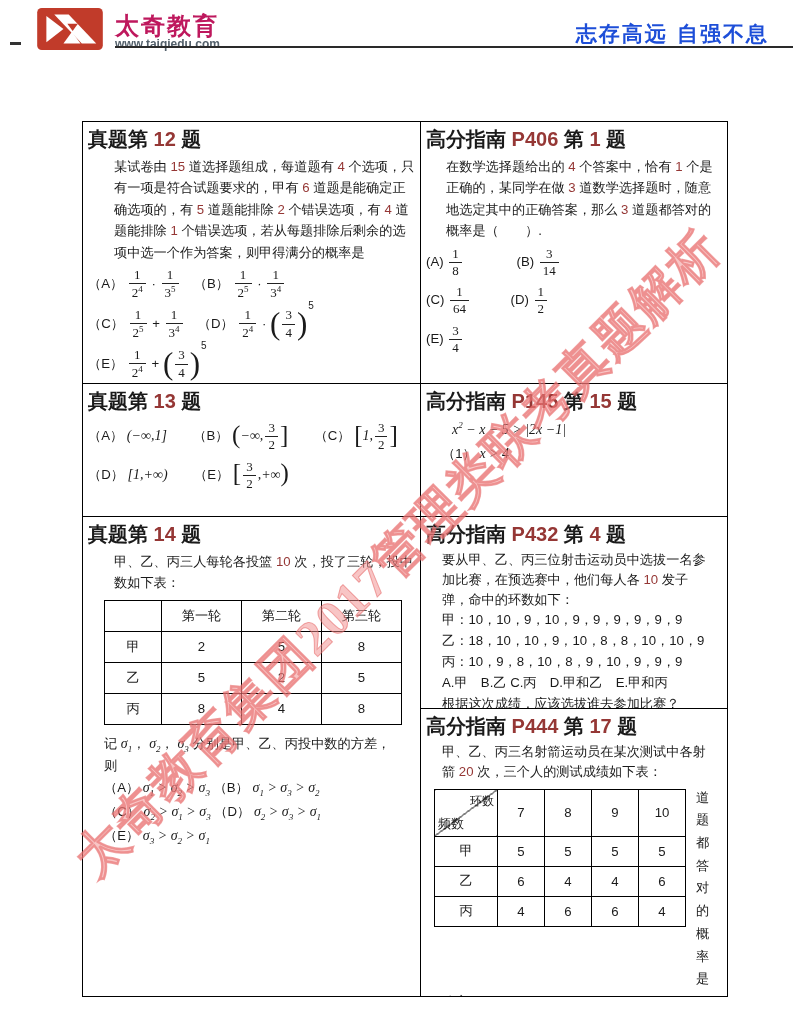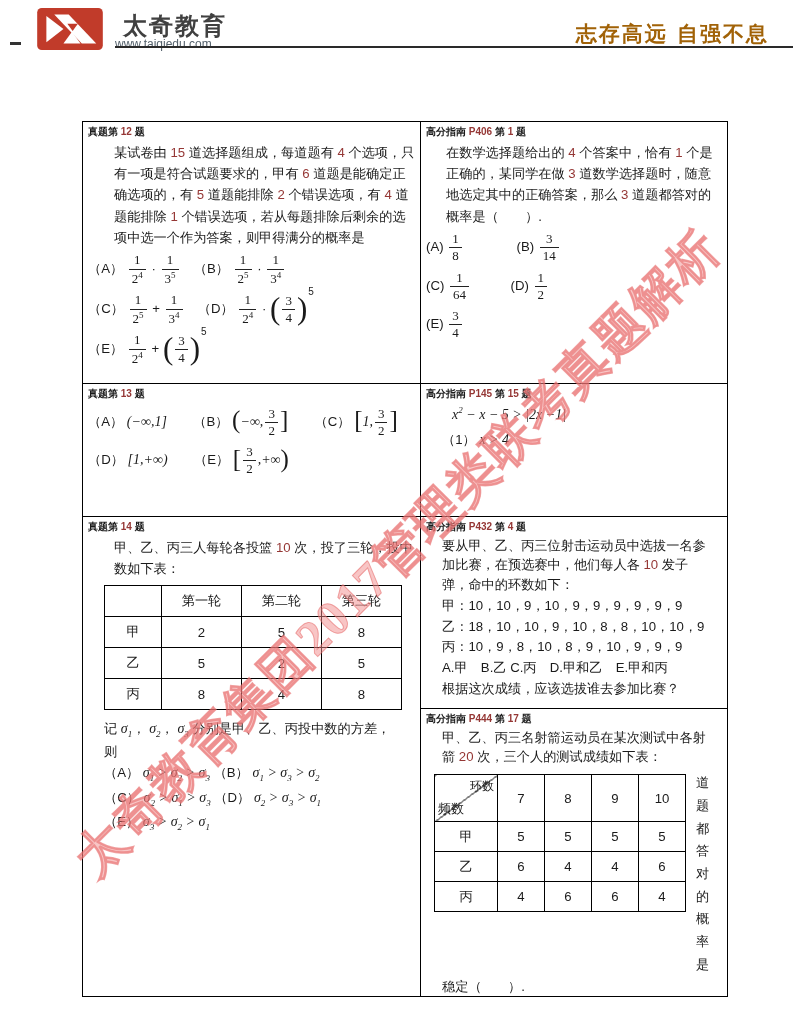--- a/index.html
+++ b/index.html
@@ -3,42 +3,42 @@
 <meta charset="utf-8">
 <style>
   html,body{margin:0;padding:0;background:#fff;}
   body{width:793px;height:1019px;position:relative;overflow:hidden;
        font-family:"Liberation Sans","DejaVu Sans",sans-serif;color:#1a1a1a;}
   .page{position:absolute;inset:0;}
 
   
   .edge-dash{position:absolute;left:10px;top:42px;width:11px;height:3px;background:#333;}
   .logo{position:absolute;left:37px;top:8px;}
-  .brand{position:absolute;left:115px;top:10px;font-size:24px;font-weight:bold;color:#404040;letter-spacing:2px;margin-left:8px;}
-  .url{position:absolute;left:115px;top:37px;font-size:12px;font-weight:normal;color:#53606b;}
-  .slogan{position:absolute;right:24px;top:20px;font-size:21px;font-weight:900;color:#a16207;
+  .brand{position:absolute;left:115px;top:10px;font-size:24px;font-weight:bold;color:#be185d;letter-spacing:2px;}
+  .url{position:absolute;left:115px;top:37px;font-size:12px;font-weight:bold;color:#53606b;}
+  .slogan{position:absolute;right:24px;top:20px;font-size:21px;font-weight:900;color:#1d4ed8;
           font-family:"DejaVu Serif","Liberation Serif",serif;letter-spacing:2px;}
   .hline{position:absolute;left:115px;right:0;top:46px;height:2px;background:#2a2a2a;}
 
   
   .watermark{position:absolute;left:398px;top:553px;transform:translate(-50%,-50%) rotate(-45deg);
              font-size:50px;font-weight:bold;white-space:nowrap;letter-spacing:2px;z-index:6;
              color:rgba(242,140,140,0.50);-webkit-text-stroke:1px rgba(230,100,100,0.55);
              font-family:"Liberation Serif","DejaVu Serif",serif;pointer-events:none;}
 
   
   .grid{position:absolute;left:82px;top:121px;width:646px;height:876px;border:1px solid #000;
         display:flex;box-sizing:border-box;background:transparent;z-index:2;}
   .colL{width:337px;border-right:1px solid #000;display:flex;flex-direction:column;}
   .colR{flex:1;display:flex;flex-direction:column;}
   .cell{box-sizing:border-box;border-bottom:1px solid #000;padding:3px 5px 0 5px;overflow:hidden;}
   .cell.last{border-bottom:none;flex:1;}
   .hA{height:262px;} .hB{height:133px;} .hD{height:192px;}
 
-  .qtitle{font-size:10px;font-weight:bold;line-height:1.45;}
+  .qtitle{font-size:20px;font-weight:bold;line-height:1.45;}
   .para{margin:2px 0 2px 0;font-size:13.2px;line-height:1.62;}
   .ind30{margin-left:26px;} .ind22{margin-left:20px;} .ind16{margin-left:14px;}
   .ind6{margin-left:5px;} .ind2{margin-left:2px;}
   .optline{font-size:13.2px;margin:5px 0 7px 0;line-height:1.5;}
   .tight{line-height:1.5;margin:1px 16px;}
 
   .rn{color:#953735;}
   .mi{font-family:"Liberation Serif","DejaVu Serif",serif;font-style:italic;font-size:14px;}
   .fr{display:inline-block;text-align:center;vertical-align:middle;margin:0 2px;
       font-family:"Liberation Serif","DejaVu Serif",serif;font-size:13px;line-height:1.1;}

